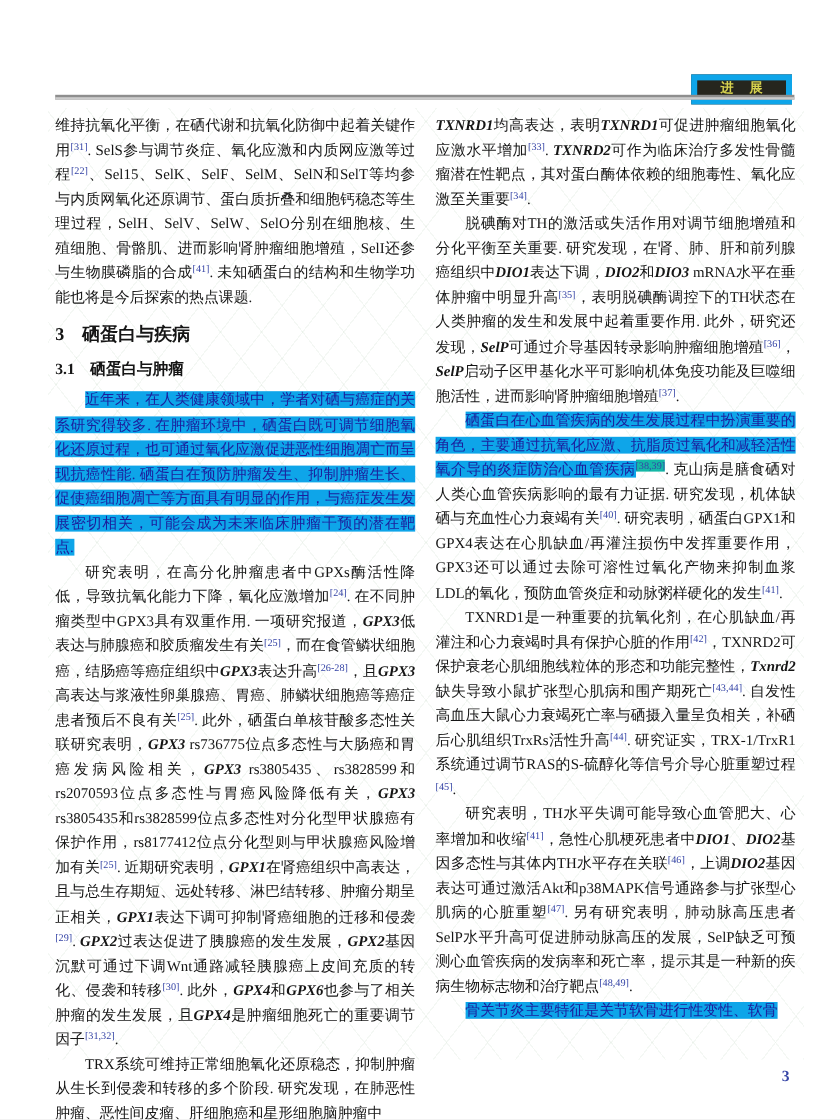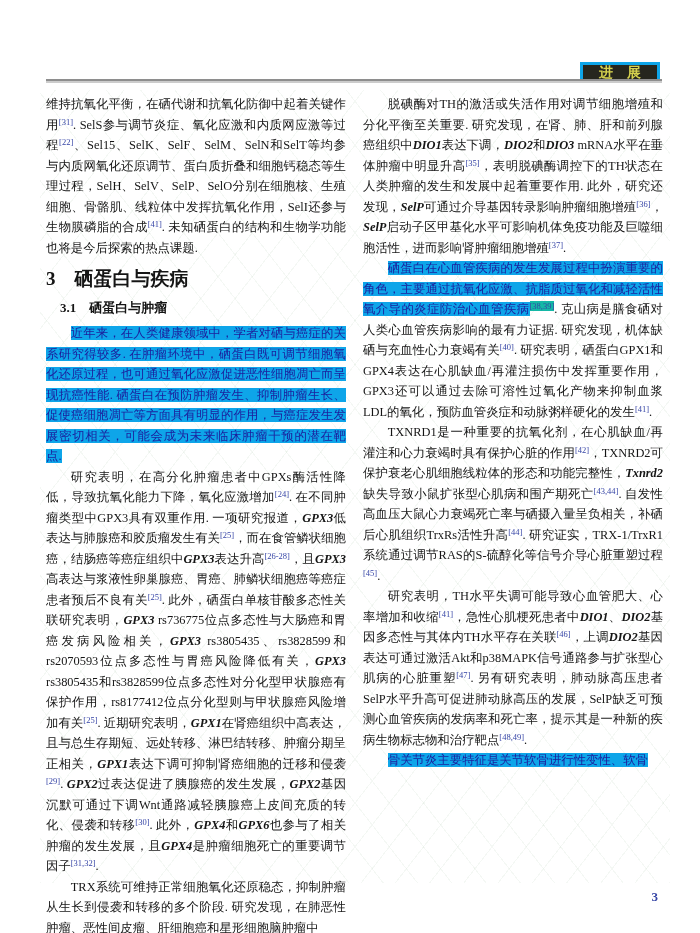--- a/index.html
+++ b/index.html
@@ -19,43 +19,43 @@
       repeating-linear-gradient(-52deg, rgba(150,185,150,0.10) 0px, rgba(150,185,150,0.10) 1px, transparent 1px, transparent 27px);
     pointer-events:none;
   }
   .topline{
     position:absolute;left:46px;right:38px;top:79px;
     height:2px;background:#8e8e8e;border-bottom:2px solid #cccccc;
   }
   .badge{
     position:absolute;top:62px;right:40px;
     width:74px;height:15px;line-height:15px;
-    background:#26261e;border:3px solid #0ea5e9;
-    color:#d6d24f;font-size:14px;font-weight:bold;
+    background:#26261e;border:5px solid #0ea5e9;
+    color:#d6d24f;font-size:11px;font-weight:bold;
     text-align:center;letter-spacing:5px;text-indent:5px;
     font-family:"Liberation Sans","DejaVu Sans",sans-serif;
   }
   .content{
     position:absolute;top:94px;left:46px;width:616px;
     display:flex;gap:17px;z-index:1;
   }
   .col{
     width:300px;flex:0 0 300px;
     font-size:12.4px;line-height:20.5px;
     text-align:justify;
   }
   .para{margin:0;text-indent:2em;}
   .para.noindent{text-indent:0;}
   .h1{
-    font-size:19px;font-weight:bold;
+    font-size:15px;font-weight:bold;
     margin:11px 0 9px;line-height:20px;text-align:left;
   }
   .h2{
     font-size:13px;font-weight:bold;
-    margin:9px 14px 6px;line-height:19px;text-align:left;
+    margin:9px 0 6px;line-height:19px;text-align:left;
   }
   .ref{
     color:#3645a6;
     font-size:8.5px;line-height:0;vertical-align:4px;
   }
   .hl{background:#0ea5e9;color:#1c1e9c;}
   sup.hl,.ref.hl{background:#14b8a6;color:#3645a6;}
   .it{font-style:italic;font-weight:600;}
   .pagenum{
     position:absolute;right:42px;bottom:28px;
@@ -64,28 +64,29 @@
 </style>
 </head>
 <body>
 
 <div class="page">
   <div class="watermark"></div>
   <div class="badge">进 展</div>
   <div class="topline"></div>
   <div class="content">
     <div class="col">
-        <p class="para noindent"><span>维持抗氧化平衡，在硒代谢和抗氧化防御中起着关键作用</span><sup class="ref">[31]</sup><span>. SelS参与调节炎症、氧化应激和内质网应激等过程</span><sup class="ref">[22]</sup><span>、Sel15、SelK、SelF、SelM、SelN和SelT等均参与内质网氧化还原调节、蛋白质折叠和细胞钙稳态等生理过程，SelH、SelV、SelP、SelO分别在细胞核、生殖细胞、骨骼肌、线粒体中发挥抗氧化作用，SelI还参与生物膜磷脂的合成</span><sup class="ref">[41]</sup><span>. 未知硒蛋白的结构和生物学功能也将是今后探索的热点课题.</span></p>
+        <p class="para noindent"><span>维持抗氧化平衡，在硒代谢和抗氧化防御中起着关键作用</span><sup class="ref">[31]</sup><span>. SelS参与调节炎症、氧化应激和内质网应激等过程</span><sup class="ref">[22]</sup><span>、Sel15、SelK、SelF、SelM、SelN和SelT等均参与内质网氧化还原调节、蛋白质折叠和细胞钙稳态等生理过程，SelH、SelV、SelW、SelO分别在细胞核、生殖细胞、骨骼肌、进而影响肾肿瘤细胞增殖，SelI还参与生物膜磷脂的合成</span><sup class="ref">[41]</sup><span>. 未知硒蛋白的结构和生物学功能也将是今后探索的热点课题.</span></p>
         <div class="h1"><span>3　硒蛋白与疾病</span></div>
         <div class="h2"><span>3.1　硒蛋白与肿瘤</span></div>
         <p class="para"><span class="hl">近年来，在人类健康领域中，学者对硒与癌症的关系研究得较多. 在肿瘤环境中，硒蛋白既可调节细胞氧化还原过程，也可通过氧化应激促进恶性细胞凋亡而呈现抗癌性能. 硒蛋白在预防肿瘤发生、抑制肿瘤生长、促使癌细胞凋亡等方面具有明显的作用，与癌症发生发展密切相关，可能会成为未来临床肿瘤干预的潜在靶点.</span></p>
         <p class="para"><span>研究表明，在高分化肿瘤患者中GPXs酶活性降低，导致抗氧化能力下降，氧化应激增加</span><sup class="ref">[24]</sup><span>. 在不同肿瘤类型中GPX3具有双重作用. 一项研究报道，</span><span class="it">GPX3</span><span>低表达与肺腺癌和胶质瘤发生有关</span><sup class="ref">[25]</sup><span>，而在食管鳞状细胞癌，结肠癌等癌症组织中</span><span class="it">GPX3</span><span>表达升高</span><sup class="ref">[26-28]</sup><span>，且</span><span class="it">GPX3</span><span>高表达与浆液性卵巢腺癌、胃癌、肺鳞状细胞癌等癌症患者预后不良有关</span><sup class="ref">[25]</sup><span>. 此外，硒蛋白单核苷酸多态性关联研究表明，</span><span class="it">GPX3</span><span> rs736775位点多态性与大肠癌和胃癌发病风险相关，</span><span class="it">GPX3</span><span> rs3805435、rs3828599和rs2070593位点多态性与胃癌风险降低有关，</span><span class="it">GPX3</span><span> rs3805435和rs3828599位点多态性对分化型甲状腺癌有保护作用，rs8177412位点分化型则与甲状腺癌风险增加有关</span><sup class="ref">[25]</sup><span>. 近期研究表明，</span><span class="it">GPX1</span><span>在肾癌组织中高表达，且与总生存期短、远处转移、淋巴结转移、肿瘤分期呈正相关，</span><span class="it">GPX1</span><span>表达下调可抑制肾癌细胞的迁移和侵袭</span><sup class="ref">[29]</sup><span>. </span><span class="it">GPX2</span><span>过表达促进了胰腺癌的发生发展，</span><span class="it">GPX2</span><span>基因沉默可通过下调Wnt通路减轻胰腺癌上皮间充质的转化、侵袭和转移</span><sup class="ref">[30]</sup><span>. 此外，</span><span class="it">GPX4</span><span>和</span><span class="it">GPX6</span><span>也参与了相关肿瘤的发生发展，且</span><span class="it">GPX4</span><span>是肿瘤细胞死亡的重要调节因子</span><sup class="ref">[31,32]</sup><span>.</span></p>
         <p class="para"><span>TRX系统可维持正常细胞氧化还原稳态，抑制肿瘤从生长到侵袭和转移的多个阶段. 研究发现，在肺恶性肿瘤、恶性间皮瘤、肝细胞癌和星形细胞脑肿瘤中</span></p>
       </div>
     <div class="col">
+        <p class="para noindent"><span class="it">TXNRD1</span><span>均高表达，表明</span><span class="it">TXNRD1</span><span>可促进肿瘤细胞氧化应激水平增加</span><sup class="ref">[33]</sup><span>. </span><span class="it">TXNRD2</span><span>可作为临床治疗多发性骨髓瘤潜在性靶点，其对蛋白酶体依赖的细胞毒性、氧化应激至关重要</span><sup class="ref">[34]</sup><span>.</span></p>
         <p class="para"><span>脱碘酶对TH的激活或失活作用对调节细胞增殖和分化平衡至关重要. 研究发现，在肾、肺、肝和前列腺癌组织中</span><span class="it">DIO1</span><span>表达下调，</span><span class="it">DIO2</span><span>和</span><span class="it">DIO3</span><span> mRNA水平在垂体肿瘤中明显升高</span><sup class="ref">[35]</sup><span>，表明脱碘酶调控下的TH状态在人类肿瘤的发生和发展中起着重要作用. 此外，研究还发现，</span><span class="it">SelP</span><span>可通过介导基因转录影响肿瘤细胞增殖</span><sup class="ref">[36]</sup><span>，</span><span class="it">SelP</span><span>启动子区甲基化水平可影响机体免疫功能及巨噬细胞活性，进而影响肾肿瘤细胞增殖</span><sup class="ref">[37]</sup><span>.</span></p>
         <p class="para"><span class="hl">硒蛋白在心血管疾病的发生发展过程中扮演重要的角色，主要通过抗氧化应激、抗脂质过氧化和减轻活性氧介导的炎症防治心血管疾病</span><sup class="ref hl">[38,39]</sup><span>. 克山病是膳食硒对人类心血管疾病影响的最有力证据. 研究发现，机体缺硒与充血性心力衰竭有关</span><sup class="ref">[40]</sup><span>. 研究表明，硒蛋白GPX1和GPX4表达在心肌缺血/再灌注损伤中发挥重要作用，GPX3还可以通过去除可溶性过氧化产物来抑制血浆LDL的氧化，预防血管炎症和动脉粥样硬化的发生</span><sup class="ref">[41]</sup><span>.</span></p>
         <p class="para"><span>TXNRD1是一种重要的抗氧化剂，在心肌缺血/再灌注和心力衰竭时具有保护心脏的作用</span><sup class="ref">[42]</sup><span>，TXNRD2可保护衰老心肌细胞线粒体的形态和功能完整性，</span><span class="it">Txnrd2</span><span>缺失导致小鼠扩张型心肌病和围产期死亡</span><sup class="ref">[43,44]</sup><span>. 自发性高血压大鼠心力衰竭死亡率与硒摄入量呈负相关，补硒后心肌组织TrxRs活性升高</span><sup class="ref">[44]</sup><span>. 研究证实，TRX-1/TrxR1系统通过调节RAS的S-硫醇化等信号介导心脏重塑过程</span><sup class="ref">[45]</sup><span>.</span></p>
         <p class="para"><span>研究表明，TH水平失调可能导致心血管肥大、心率增加和收缩</span><sup class="ref">[41]</sup><span>，急性心肌梗死患者中</span><span class="it">DIO1</span><span>、</span><span class="it">DIO2</span><span>基因多态性与其体内TH水平存在关联</span><sup class="ref">[46]</sup><span>，上调</span><span class="it">DIO2</span><span>基因表达可通过激活Akt和p38MAPK信号通路参与扩张型心肌病的心脏重塑</span><sup class="ref">[47]</sup><span>. 另有研究表明，肺动脉高压患者SelP水平升高可促进肺动脉高压的发展，SelP缺乏可预测心血管疾病的发病率和死亡率，提示其是一种新的疾病生物标志物和治疗靶点</span><sup class="ref">[48,49]</sup><span>.</span></p>
         <p class="para"><span class="hl">骨关节炎主要特征是关节软骨进行性变性、软骨</span></p>
       </div>
   </div>
   <div class="pagenum">3</div>
 </div>
 

